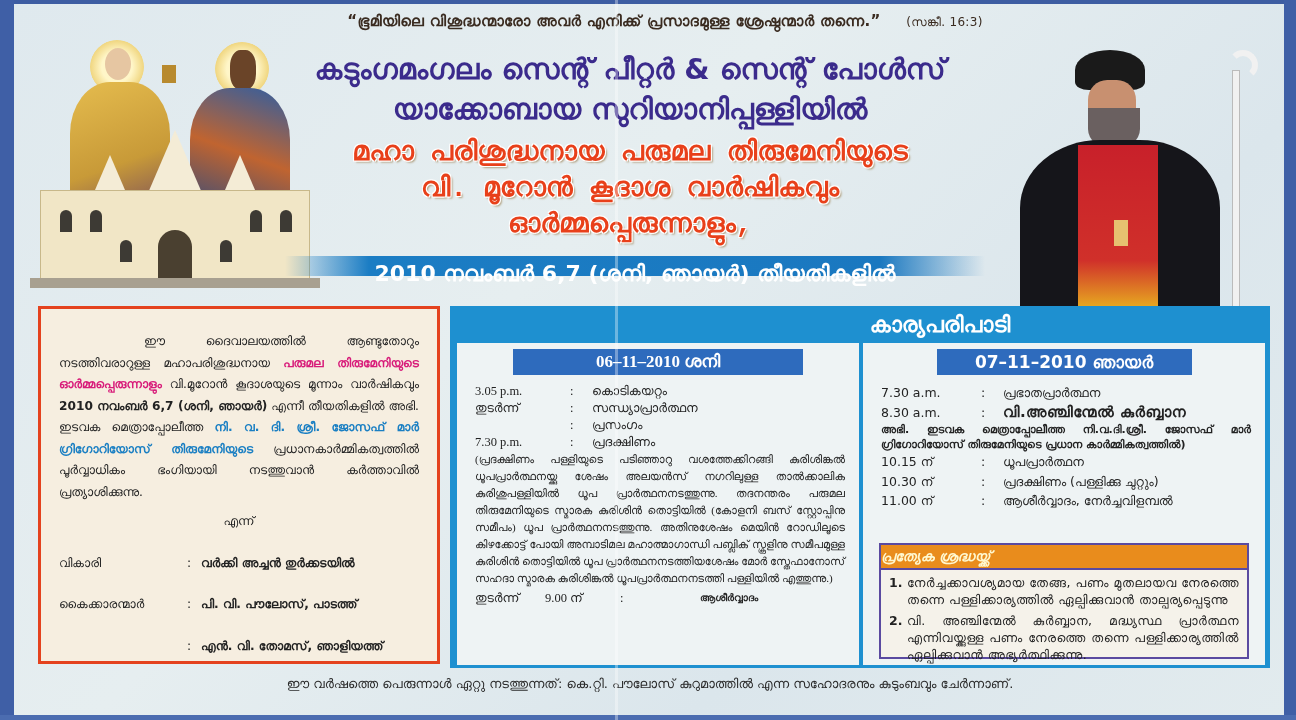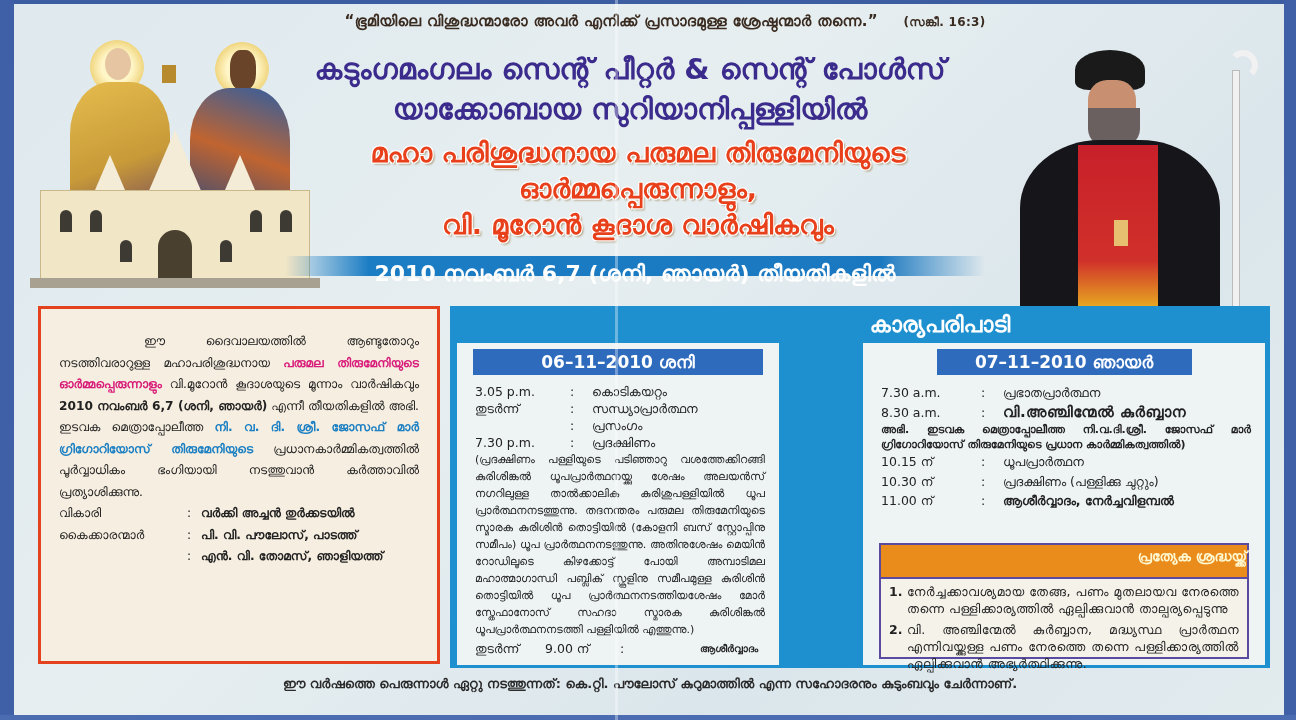--- a/index.html
+++ b/index.html
@@ -16,34 +16,35 @@
   .left-edge { position: absolute; left: 0; top: 0; width: 14px; height: 720px; background: #3f5fa6; }
   .right-edge { position: absolute; right: 0; top: 0; width: 12px; height: 720px; background: #3f5fa6; }
   .top-edge { position: absolute; left: 0; top: 0; width: 1296px; height: 5px; background: #3d5da2; }
   .bottom-edge { position: absolute; left: 0; bottom: 0; width: 1296px; height: 5px; background: #4b6cb0; }
   .fold { position: absolute; left: 615px; top: 0; width: 3px; height: 720px; background: rgba(255,255,255,0.35); }
 
   .quote {
     position: absolute; left: 170px; top: 12px; width: 990px; text-align: center;
     font-size: 15px; font-weight: bold; color: #3a2b20; letter-spacing: 0.3px;
   }
-  .quote .ref { font-size: 12px; font-weight: bold; margin-left: 20px; }
+  .quote .ref { font-size: 12px; font-weight: normal; margin-left: 20px; }
 
   .title1 {
     position: absolute; left: 270px; top: 50px; width: 720px; text-align: center;
     font-size: 29px; font-weight: bold; color: #3b2b8c; line-height: 38px;
   }
   .title2 {
     position: absolute; left: 270px; top: 90px; width: 720px; text-align: center;
     font-size: 29px; font-weight: bold; color: #3b2b8c; line-height: 38px;
   }
   .title-red {
-    position: absolute; left: 278px; top: 135px; width: 720px; text-align: center;
+    position: absolute; left: 270px; top: 135px; width: 720px; text-align: center;
     font-size: 27px; font-weight: bold; color: #e8401a; line-height: 36px;
     text-shadow: 1px 1px 0 #fff, -1px -1px 0 #fff, 1px -1px 0 #fff, -1px 1px 0 #fff, 2px 2px 2px #b0a080;
+    font-family: Liberation Mono, monospace;
   }
   .date-band {
     position: absolute; left: 285px; top: 256px; width: 700px; height: 20px;
     background: linear-gradient(90deg, rgba(0,120,200,0) 0%, #1b7dc4 12%, #1a78c0 85%, rgba(0,120,200,0) 100%);
     color: #fff; font-size: 22px; font-weight: bold; text-align: center; line-height: 36px;
   }
 
   
   .saints { position: absolute; left: 50px; top: 40px; width: 250px; height: 250px; }
   .halo { position: absolute; border-radius: 50%; background: radial-gradient(circle, #fff6c8 40%, #f0d680 70%, rgba(240,214,128,0) 72%); }
@@ -65,76 +66,77 @@
     position: absolute; left: 38px; top: 306px; width: 402px; height: 358px;
     background: #f6eee0; border: 3px solid #e4421e;
     padding: 22px 18px 8px 18px; font-size: 12.2px; color: #222; line-height: 21.5px;
   }
   .letter p { text-align: justify; }
   .letter .indent { text-indent: 85px; }
   .letter .pink { color: #d81c7a; font-weight: bold; }
   .letter .blue { color: #1a7fc3; font-weight: bold; }
   .letter .bold { font-weight: bold; }
   .letter .center { text-align: center; margin-top: 8px; }
-  .sig-row { display: flex; }
+  .sig-row { display: flex; margin-top: 20px; }
   .sig-row .role { width: 128px; }
   .sig-row .colon { width: 14px; }
   .sig-row .name { font-weight: bold; }
 
   
   .prog {
     position: absolute; left: 450px; top: 306px; width: 820px; height: 362px;
     border: 3px solid #1e90d0; background: #1e90d0;
   }
   .prog-title {
     height: 32px; color: #fff; font-size: 22px; font-weight: bold; text-align: center; line-height: 32px;
     padding-left: 160px;
   }
   .prog-col {
     position: absolute; top: 34px; height: 322px; background: #eef3f4;
   }
-  .col1 { left: 4px; width: 322px; }
+  .col1 { left: 4px; width: 402px; font-family: Liberation Serif, serif; }
   .col2 { left: 410px; width: 402px; }
   .day-head {
     margin: 6px auto 0; width: 290px; height: 26px; background: #2e6bbd;
     color: #fff; font-weight: bold; font-size: 17px; text-align: center; line-height: 26px;
   }
   .col2 .day-head { width: 255px; text-align: center; }
   .sched { padding: 8px 14px 0 18px; font-size: 12.5px; color: #222; }
   .srow { display: flex; line-height: 17px; }
   .srow .t { width: 95px; }
   .srow .c { width: 22px; }
   .col2 .srow { line-height: 19.5px; }
   .col2 .srow .t { width: 100px; }
   .col2 .srow .big { font-size: 15px; font-weight: bold; letter-spacing: 0.5px; }
-  .col2 .srow .bold { font-weight: bold; }
+  .col2 .srow .bold { font-weight: normal; }
   .note-para { font-size: 11px; line-height: 17px; text-align: justify; color: #222; }
   .note-bold { font-size: 11px; font-weight: bold; line-height: 15px; color: #222; text-align: justify; }
   .final-row { display: flex; line-height: 22px; margin-top: 0px; }
   .final-row .t1 { width: 70px; }
   .final-row .t2 { width: 75px; }
   .final-row .c { width: 80px; }
   .final-row .v { font-weight: bold; font-size: 10px; }
 
   .attn {
     position: absolute; left: 16px; top: 200px; width: 370px; height: 116px;
     border: 2px solid #5a4aa0; background: #f5f2ea;
   }
   .attn-head {
-    height: 34px; background: #e98c1c; color: #fff8d0; text-align: right; font-size: 14px; line-height: 22px; font-weight: bold;
+    height: 25px; background: #e98c1c; color: #fff8d0; text-align: left; font-size: 14px; line-height: 22px; font-weight: bold;
     border-bottom: 2px solid #5a4aa0;
+    font-style: italic;
   }
   .attn-list { padding: 4px 8px 0 8px; font-size: 12.5px; line-height: 17px; color: #222; }
   .attn-item { display: flex; margin-bottom: 4px; }
   .attn-item .n { width: 18px; font-weight: bold; }
   .attn-item .x { flex: 1; text-align: justify; letter-spacing: 0.5px; }
 
   .footer {
     position: absolute; left: 130px; top: 676px; width: 1040px; text-align: center;
-    font-size: 13px; font-weight: bold; color: #2a2a2a;
+    font-size: 13px; font-weight: normal; color: #2a2a2a;
   }
 </style>
 </head>
 <body>
 
 <div class="top-edge"></div>
 <div class="left-edge"></div>
 <div class="right-edge"></div>
 
 <div class="poster"></div>
@@ -176,27 +178,28 @@
   <div style="position:absolute;left:68px;top:95px;width:80px;height:165px;background:linear-gradient(180deg,#c8202a,#d0302a 70%,#e8b020);"></div>
   <div style="position:absolute;left:104px;top:170px;width:14px;height:26px;background:#e6c070;"></div>
   <div style="position:absolute;left:222px;top:20px;width:8px;height:240px;background:#f1f1f1;border:1px solid #bbb;"></div>
   <div style="position:absolute;left:218px;top:0;width:30px;height:30px;border:6px solid #f1f1f1;border-left-color:transparent;border-bottom-color:transparent;border-radius:50%;"></div>
 </div>
 
 <div class="title1">കടുംഗമംഗലം സെന്റ് പീറ്റർ &amp; സെന്റ് പോൾസ്</div>
 <div class="title2">യാക്കോബായ സുറിയാനിപ്പള്ളിയിൽ</div>
 <div class="title-red">
   <div>മഹാ പരിശുദ്ധനായ പരുമല തിരുമേനിയുടെ</div>
+  <div>വി. മൂറോൻ കൂദാശ വാർഷികവും</div>
   <div>ഓർമ്മപ്പെരുന്നാളും,</div>
-  <div>വി. മൂറോൻ കൂദാശ വാർഷികവും</div>
 </div>
 <div class="date-band">2010 നവംബർ 6,7 (ശനി, ഞായർ) തീയതികളിൽ</div>
 
 <div class="letter">
   <p class="indent"><span>ഈ ദൈവാലയത്തിൽ ആണ്ടുതോറും നടത്തിവരാറുള്ള മഹാപരിശുദ്ധനായ </span><span class="pink">പരുമല തിരുമേനിയുടെ ഓർമ്മപ്പെരുന്നാളും</span><span> വി.മൂറോൻ കൂദാശയുടെ മൂന്നാം വാർഷികവും </span><span class="bold">2010 നവംബർ 6,7 (ശനി, ഞായർ)</span><span> എന്നീ തീയതികളിൽ അഭി. ഇടവക മെത്രാപ്പോലീത്ത </span><span class="blue">നി. വ. ദി. ശ്രീ. ജോസഫ് മാർ ഗ്രിഗോറിയോസ് തിരുമേനിയുടെ</span><span> പ്രധാനകാർമ്മികത്വത്തിൽ പൂർവ്വാധികം ഭംഗിയായി നടത്തുവാൻ കർത്താവിൽ പ്രത്യാശിക്കുന്നു.</span></p>
+  <p class="center">എന്ന്</p>
   <div class="sig-row">
     <span class="role">വികാരി</span>
     <span class="colon">:</span>
     <span class="name">വർക്കി അച്ചൻ തുർക്കടയിൽ</span>
   </div>
   <div class="sig-row">
     <span class="role">കൈക്കാരന്മാർ</span>
     <span class="colon">:</span>
     <span class="name">പി. വി. പൗലോസ്, പാടത്ത്</span>
   </div>

